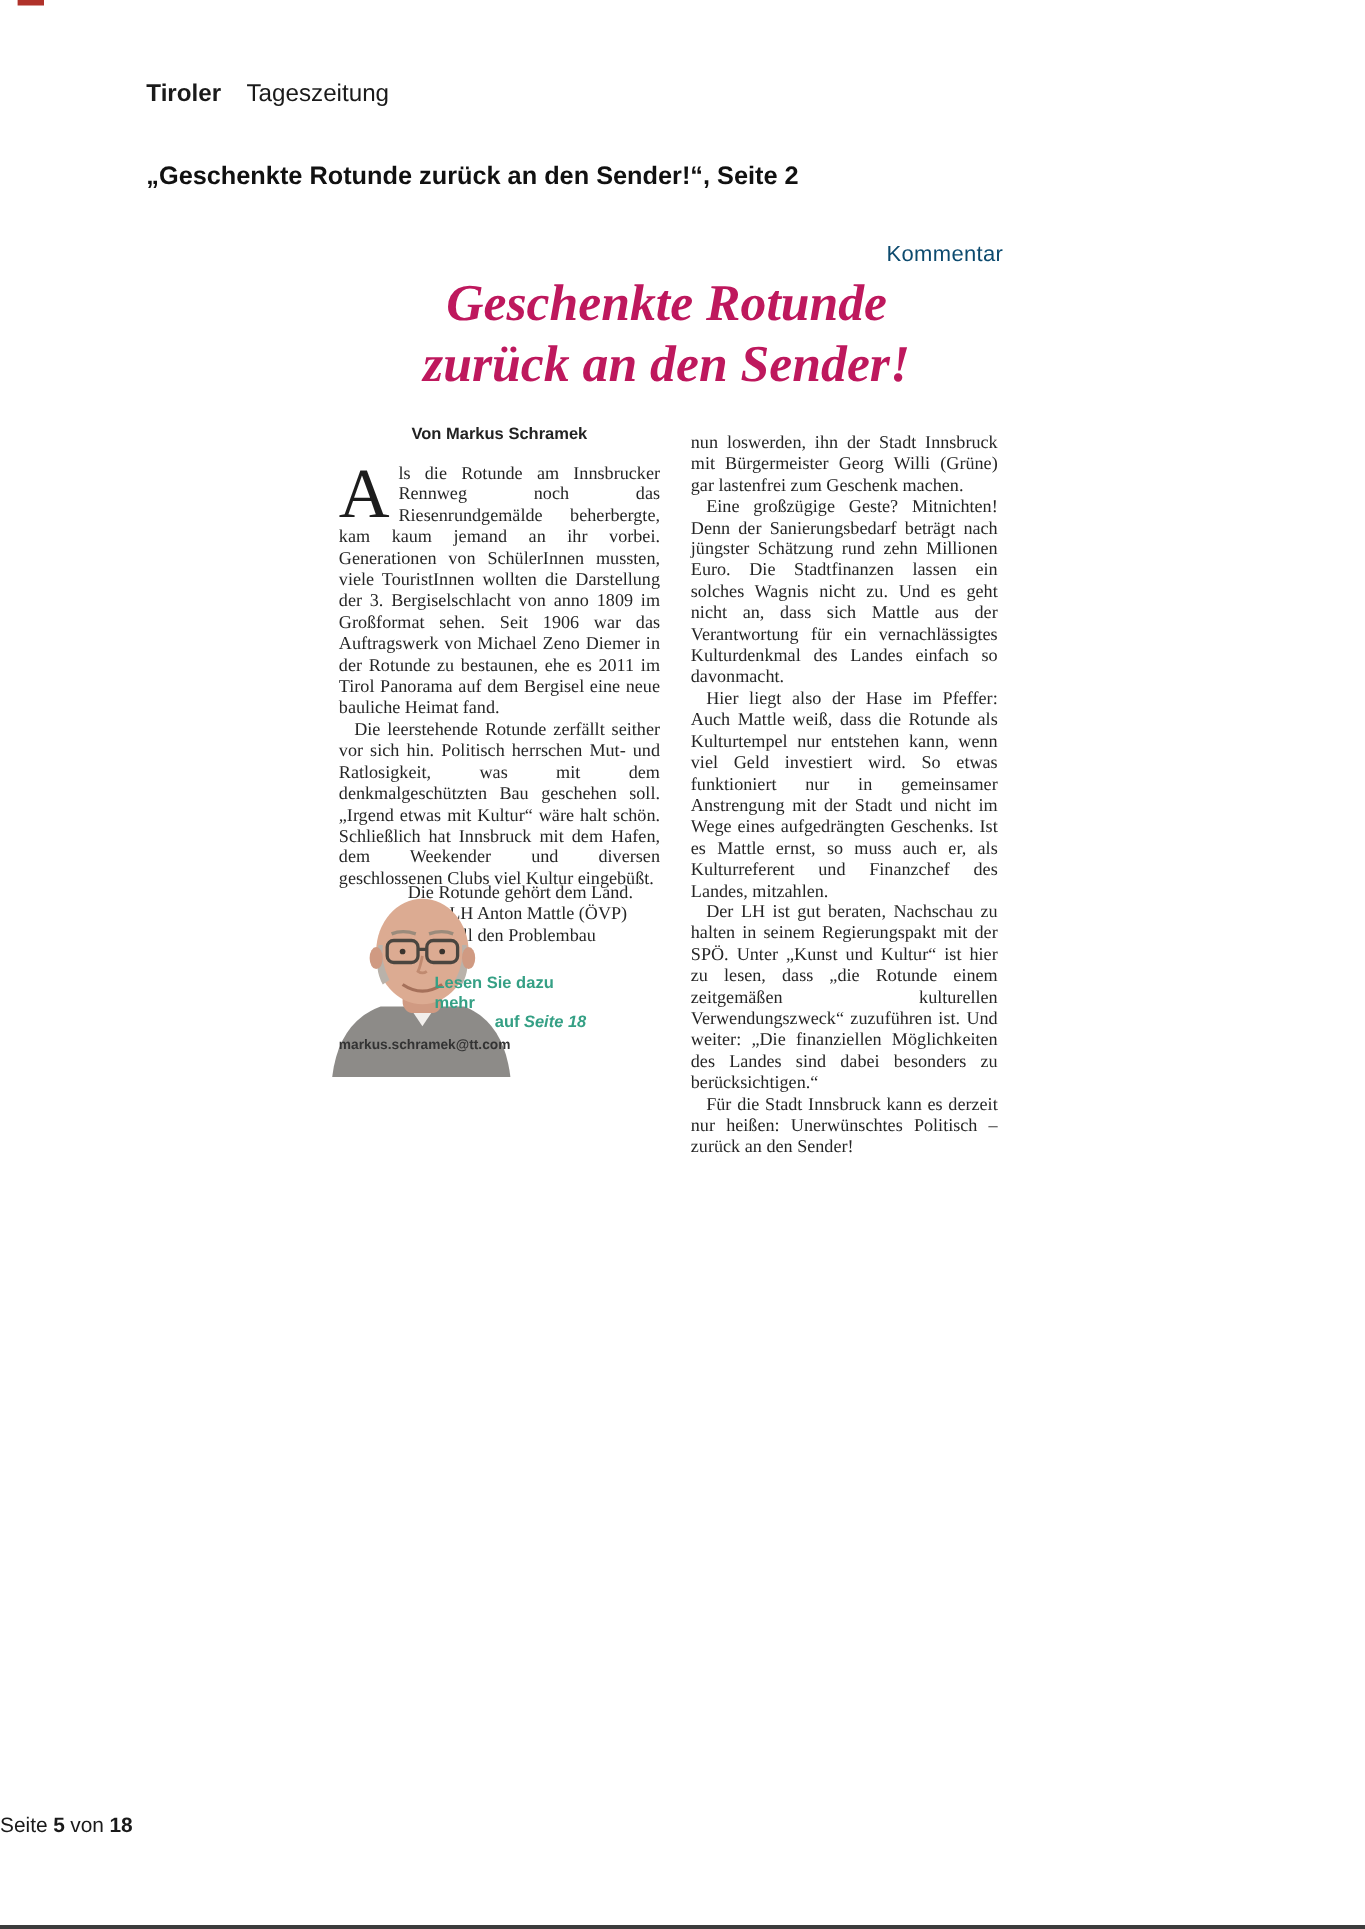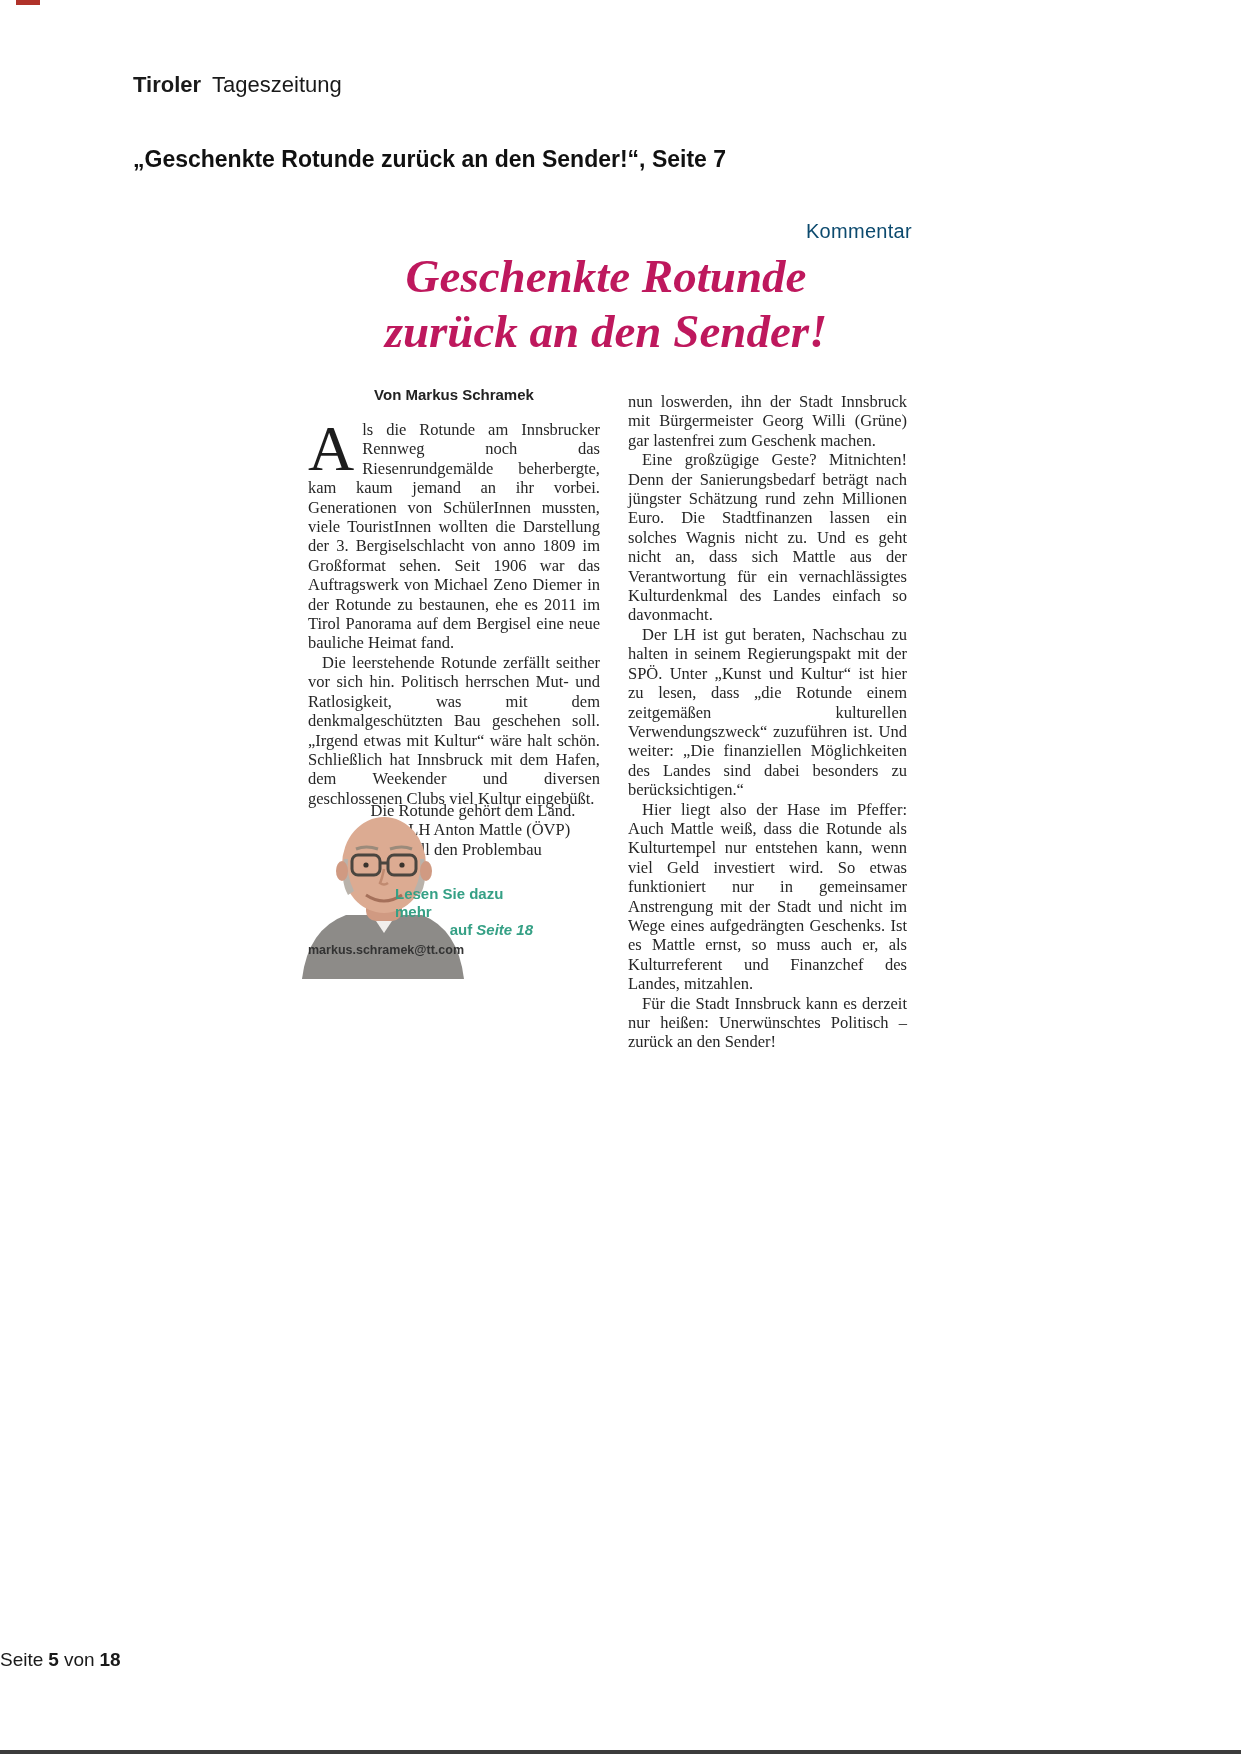--- a/index.html
+++ b/index.html
@@ -3,21 +3,21 @@
 <meta charset="utf-8">
 <style>
   html,body{margin:0;padding:0;}
   body{
     width:1241px;height:1754px;position:relative;background:#ffffff;
     font-family:"Liberation Sans",sans-serif;color:#1c1c1c;overflow:hidden;
   }
   
   .artifact{position:absolute;left:16px;top:0;width:24px;height:5px;background:#b0322a;}
   
-  .brand{position:absolute;left:133px;top:72px;font-size:22px;color:#1a1a1a;display:flex;gap:11px;}
+  .brand{position:absolute;left:133px;top:72px;font-size:22px;color:#1a1a1a;display:flex;gap:23px;}
   .brand .b{font-weight:bold;}
   .doc-headline{position:absolute;left:133px;top:146px;font-size:23px;font-weight:bold;color:#111;}
   
   .article{position:absolute;left:300px;top:195px;width:612px;}
   .kicker{position:absolute;left:0;top:25px;width:100%;text-align:right;
           font-size:20px;font-weight:normal;color:#0c4a6e;letter-spacing:.3px;}
   .big-title{position:absolute;left:0;top:54px;width:100%;text-align:center;
              font-family:"Liberation Serif",serif;font-style:italic;font-weight:600;
              font-size:47px;line-height:55px;color:#be185d;}
   .byline{position:absolute;left:8px;top:191px;width:292px;text-align:center;
@@ -49,21 +49,21 @@
 </head>
 <body>
 
 <div class="artifact"></div>
 
 <div class="brand">
   <span class="b">Tiroler</span>
   <span>Tageszeitung</span>
 </div>
 
-<div class="doc-headline">„Geschenkte Rotunde zurück an den Sender!“, Seite 7</div>
+<div class="doc-headline">„Geschenkte Rotunde zurück an den Sender!“, Seite 2</div>
 
 <div class="article">
 
   <div class="kicker">Kommentar</div>
 
   <div class="big-title">
     <div>Geschenkte Rotunde</div>
     <div>zurück an den Sender!</div>
   </div>
 
@@ -113,22 +113,22 @@
       <span>auf</span>
       <span class="it">Seite 18</span>
     </span>
   </div>
 
   <div class="email">markus.schramek@tt.com</div>
 
   <div class="col col-right">
     <p>nun loswerden, ihn der Stadt Innsbruck mit Bürgermeister Georg Willi (Grüne) gar lastenfrei zum Geschenk machen.</p>
     <p class="indent">Eine großzügige Geste? Mitnichten! Denn der Sanierungsbedarf beträgt nach jüngster Schätzung rund zehn Millionen Euro. Die Stadtfinanzen lassen ein solches Wagnis nicht zu. Und es geht nicht an, dass sich Mattle aus der Verantwortung für ein vernachlässigtes Kulturdenkmal des Landes einfach so davonmacht.</p>
+    <p class="indent">Hier liegt also der Hase im Pfeffer: Auch Mattle weiß, dass die Rotunde als Kulturtempel nur entstehen kann, wenn viel Geld investiert wird. So etwas funktioniert nur in gemeinsamer Anstrengung mit der Stadt und nicht im Wege eines aufgedrängten Geschenks. Ist es Mattle ernst, so muss auch er, als Kulturreferent und Finanzchef des Landes, mitzahlen.</p>
     <p class="indent">Der LH ist gut beraten, Nachschau zu halten in seinem Regierungspakt mit der SPÖ. Unter „Kunst und Kultur“ ist hier zu lesen, dass „die Rotunde einem zeitgemäßen kulturellen Verwendungszweck“ zuzuführen ist. Und weiter: „Die finanziellen Möglichkeiten des Landes sind dabei besonders zu berücksichtigen.“</p>
-    <p class="indent">Hier liegt also der Hase im Pfeffer: Auch Mattle weiß, dass die Rotunde als Kulturtempel nur entstehen kann, wenn viel Geld investiert wird. So etwas funktioniert nur in gemeinsamer Anstrengung mit der Stadt und nicht im Wege eines aufgedrängten Geschenks. Ist es Mattle ernst, so muss auch er, als Kulturreferent und Finanzchef des Landes, mitzahlen.</p>
     <p class="indent">Für die Stadt Innsbruck kann es derzeit nur heißen: Unerwünschtes Politisch – zurück an den Sender!</p>
   </div>
 
 </div>
 
 <div class="footer">
   <span>Seite</span>
   <span class="b">5</span>
   <span>von</span>
   <span class="b">18</span>

